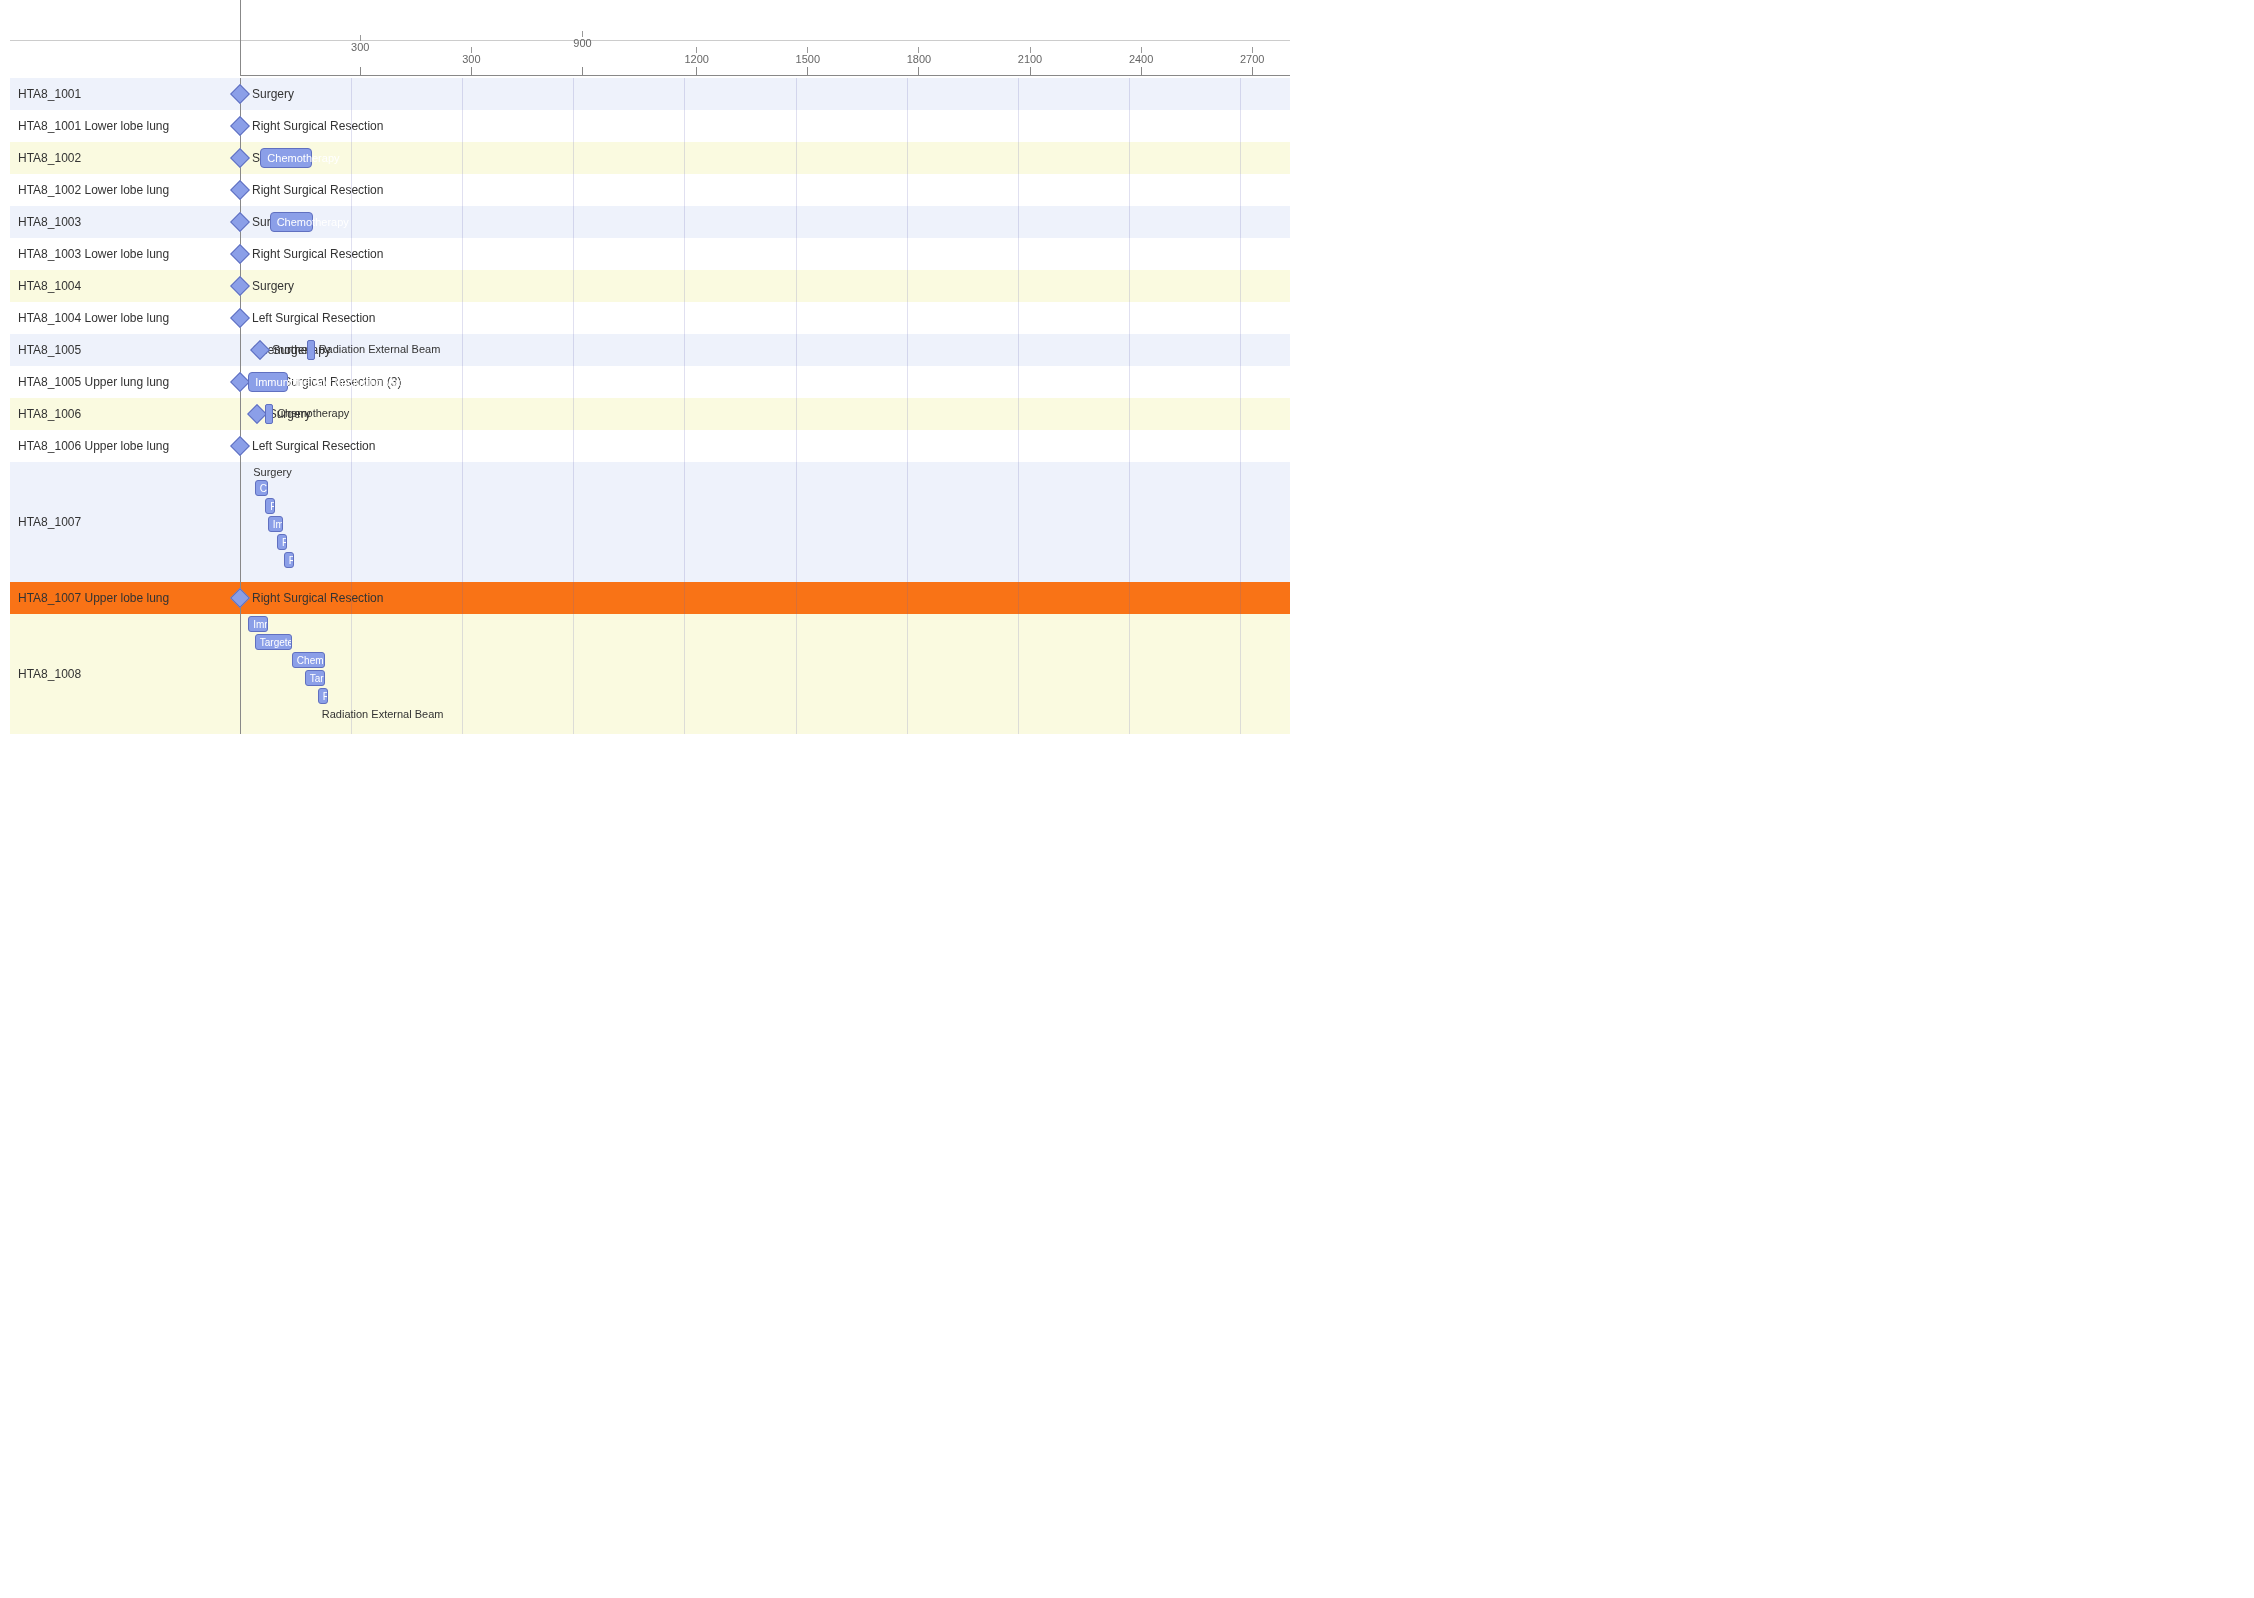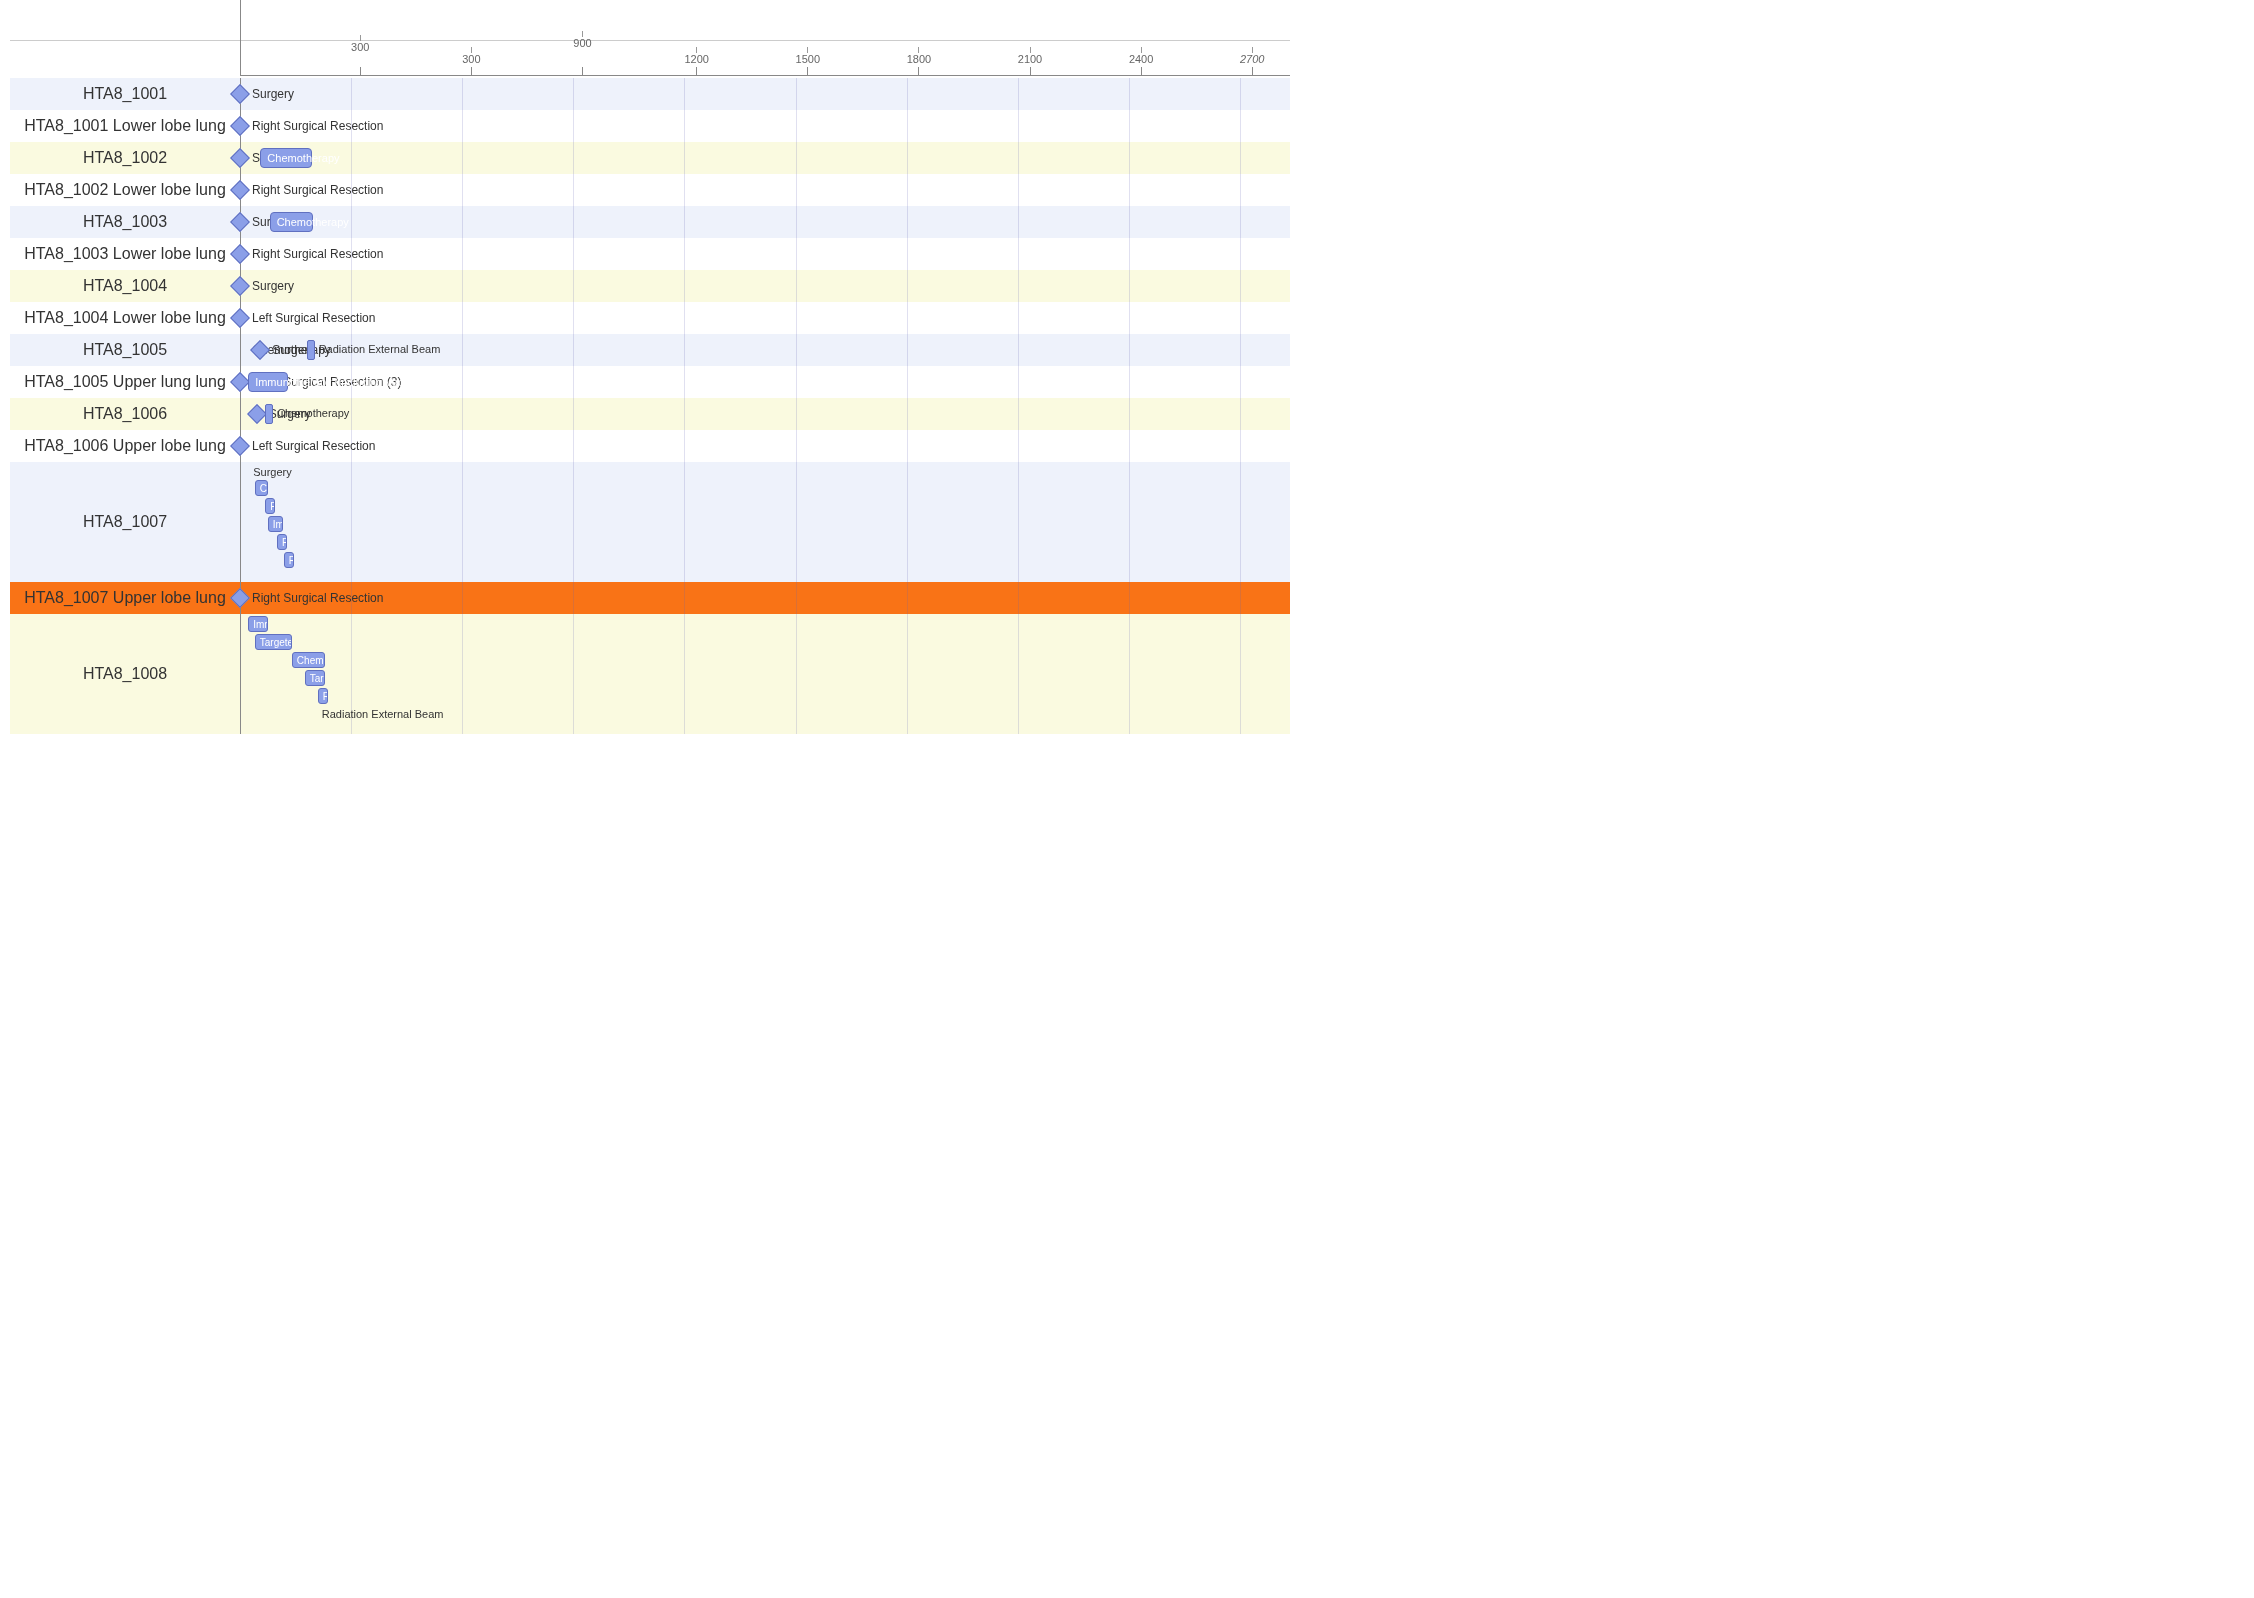--- a/index.html
+++ b/index.html
@@ -43,24 +43,23 @@
     .data-row {
       display: flex;
       align-items: center;
       min-height: 32px;
       position: relative;
     }
     .row-label {
       width: 230px;
       min-width: 230px;
       padding: 4px 8px;
-      font-size: 16px;
+      font-size: 12px;
       color: #333;
       flex-shrink: 0;
-      text-align: center;
     }
   </style>
 </head>
 <body>
 
 <div class="page-container">
   <h1 class="page-title"></h1>
 
   <div class="chart-container">
 
@@ -96,21 +95,21 @@
             <div style="width:1px;height:8px;background:#888;"></div>
           </div>
           <div class="axis-tick" style="left: 777.778px; bottom: 0px; position: absolute; display: flex; flex-direction: column; align-items: center;">
             <span style="font-size:11px;color:#666;margin-bottom:2px;">2100</span>
             <div style="width:1px;height:8px;background:#888;"></div>
           </div>
           <div class="axis-tick" style="left: 888.889px; bottom: 0px; position: absolute; display: flex; flex-direction: column; align-items: center;">
             <span style="font-size:11px;color:#666;margin-bottom:2px;">2400</span>
             <div style="width:1px;height:8px;background:#888;"></div>
           </div>
-          <div class="axis-tick" style="left: 1000px; bottom: 0px; position: absolute; display: flex; flex-direction: column; align-items: center; font-style: italic;">
+          <div class="axis-tick" style="left: 1000px; bottom: 0px; position: absolute; display: flex; flex-direction: column; align-items: center;">
             <span style="font-size:11px;color:#666;margin-bottom:2px;">2700</span>
             <div style="width:1px;height:8px;background:#888;"></div>
           </div>
           <div style="position: absolute; left: 0px; top: -500px; bottom: 0px; width: 1px; background: rgb(136, 136, 136); z-index: 1;"></div>
         </div>
     </div>
 
     <div id="rows-container">
     <div class="data-row" style="background: rgb(238, 242, 251);">
           <div class="row-label">HTA8_1001</div>

